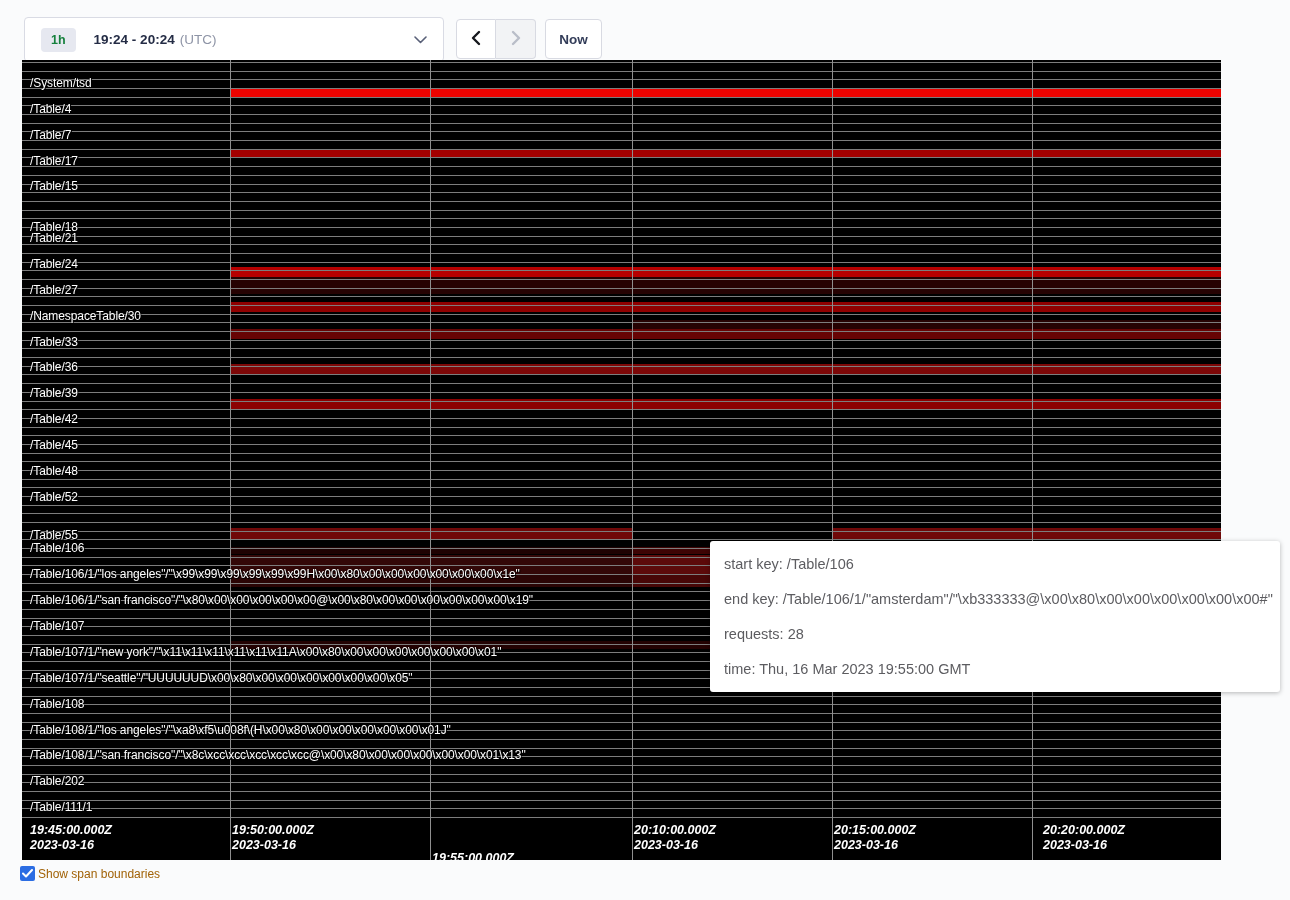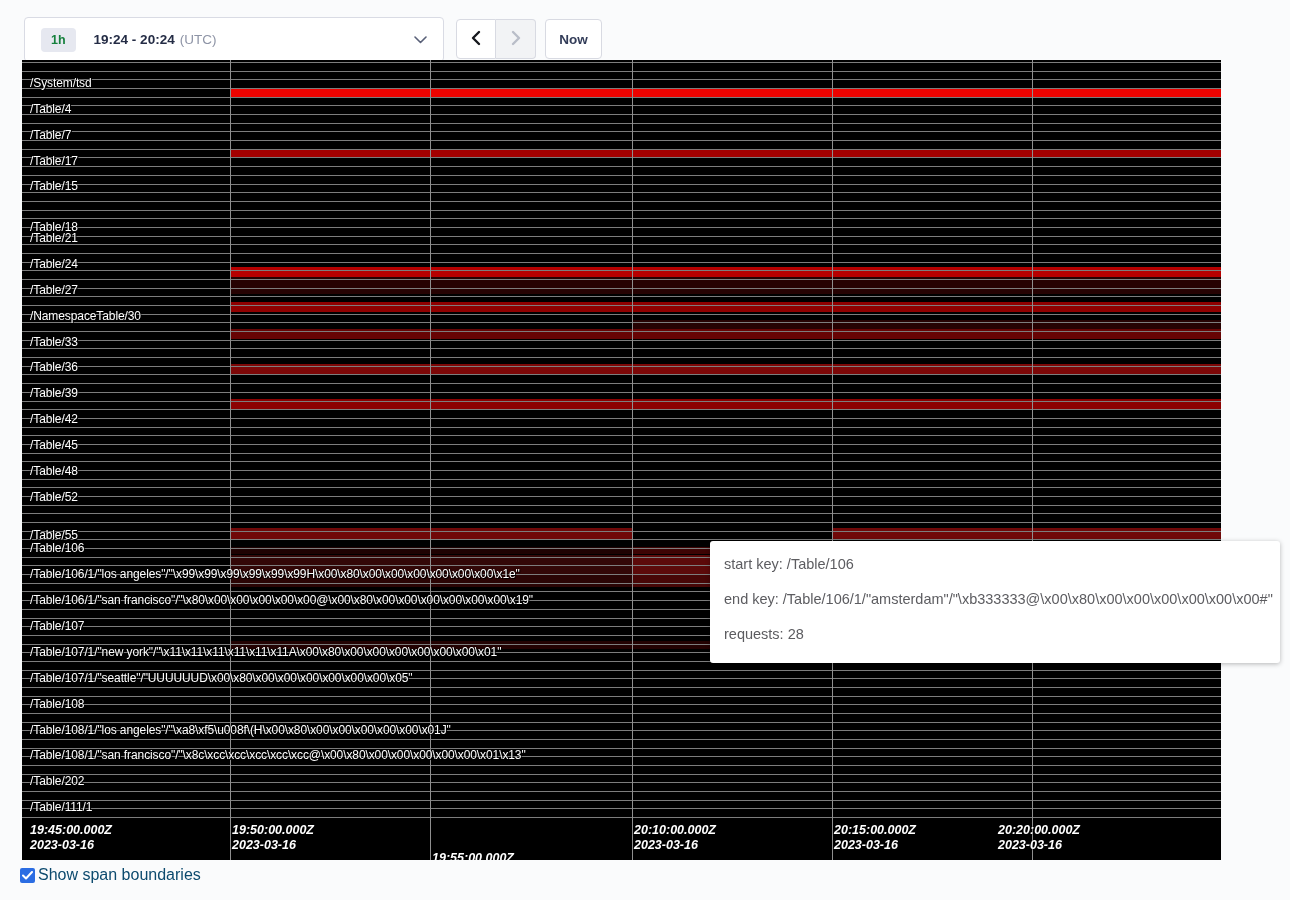--- a/index.html
+++ b/index.html
@@ -51,37 +51,37 @@
     position:absolute;left:8px;z-index:3;color:#fff;font-size:12px;font-weight:500;
     white-space:nowrap;line-height:14px;height:14px;
     text-shadow:0 0 2px #000,1px 1px 0 #000;letter-spacing:-0.1px;
   }
   .x-tick{
     position:absolute;z-index:3;color:#fff;font-size:12.5px;font-weight:700;
     line-height:15px;white-space:nowrap;text-shadow:0 0 2px #000;font-style:italic;
   }
   
   .tooltip{
-    position:absolute;left:710px;top:541px;width:570px;height:122px;box-sizing:border-box;
+    position:absolute;left:710px;top:541px;width:570px;height:151px;box-sizing:border-box;
     background:#fff;border-radius:3px;z-index:20;
     box-shadow:0 1px 5px rgba(0,0,0,.28);
     padding:13px 14px;overflow:hidden;
   }
   .tooltip p{
     margin:0 0 15px 0;font-size:14.5px;color:#5c5c60;line-height:20px;white-space:nowrap;
   }
   
   .footer-check{
     position:absolute;left:20px;top:866px;display:flex;align-items:center;cursor:pointer;
   }
   .cb{
     width:15px;height:15px;background:#2b6de3;border-radius:2px;
     display:flex;align-items:center;justify-content:center;flex:0 0 auto;
   }
-  .cb-label{font-size:16px;color:#0c4a6e;margin-left:3px;}
+  .cb-label{font-size:12px;color:#a16207;margin-left:3px;}
 </style>
 </head>
 <body>
 
 <div class="range-select">
   <span class="badge">1h</span>
   <span class="range-text">19:24 - 20:24</span>
   <span class="tz">(UTC)</span>
   <span class="select-chevron">
     <svg width="13" height="8" viewBox="0 0 13 8">
@@ -263,21 +263,21 @@
       <div>2023-03-16</div>
     </div>
     <div class="x-tick" style="left: 612px; top: 763px;">
       <div>20:10:00.000Z</div>
       <div>2023-03-16</div>
     </div>
     <div class="x-tick" style="left: 812px; top: 763px;">
       <div>20:15:00.000Z</div>
       <div>2023-03-16</div>
     </div>
-    <div class="x-tick" style="left: 976px; top: 763px;">
+    <div class="x-tick" style="left: 1021px; top: 763px;">
       <div>20:20:00.000Z</div>
       <div>2023-03-16</div>
     </div>
   </div>
 
 <div class="tooltip">
   <p>start key: /Table/106</p>
   <p>end key: /Table/106/1/"amsterdam"/"\xb333333@\x00\x80\x00\x00\x00\x00\x00\x00#"</p>
   <p>requests: 28</p>
   <p>time: Thu, 16 Mar 2023 19:55:00 GMT</p>

